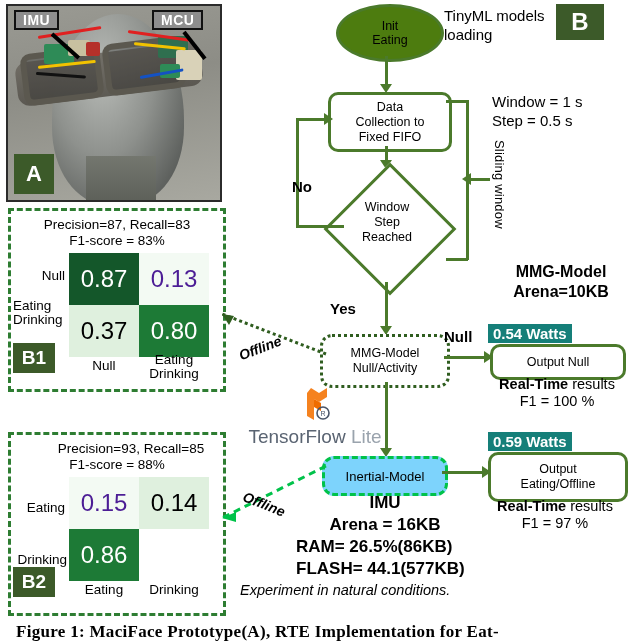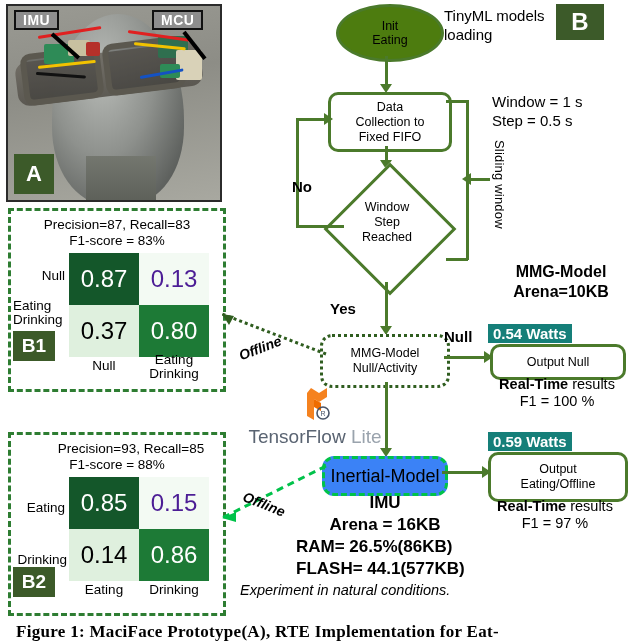--- a/index.html
+++ b/index.html
@@ -36,21 +36,21 @@
   .cell.light2{background:#dff0de;color:#000;}
   .rowlab{position:absolute;font-size:13.5px;line-height:14px;text-align:right;}
   .collab{position:absolute;font-size:13.5px;line-height:14px;text-align:center;}
 
   
   .fc-ellipse{border:3px solid #4b7a2b;border-radius:50%;background:#4d7c0f;font-size:12.5px;line-height:14px;}
   .fc-box{border:3px solid #4b7a2b;border-radius:10px;background:#fff;font-size:12.5px;line-height:15px;}
   .fc-diamond{border:3px solid #4b7a2b;background:#fff;transform:rotate(45deg);}
   .diamond-text{position:absolute;font-size:12.5px;line-height:15px;text-align:center;width:100%;}
   .dotted-box{border:3px dotted #2f5d1f;border-radius:12px;background:#fff;font-size:12.5px;line-height:15px;}
-  .dashed-box{border:3px dashed #00c24a;border-radius:12px;background:#3b82f6;font-size:18px;line-height:15px;}
+  .dashed-box{border:3px dashed #00c24a;border-radius:12px;background:#7dd3fc;font-size:13px;line-height:15px;}
   .ln{position:absolute;background:#4b7a2b;}
   .arrowhead{position:absolute;width:0;height:0;}
   .ah-down{border-left:6px solid transparent;border-right:6px solid transparent;border-top:9px solid #4b7a2b;}
   .ah-right{border-top:6px solid transparent;border-bottom:6px solid transparent;border-left:9px solid #4b7a2b;}
   .ah-left{border-top:6px solid transparent;border-bottom:6px solid transparent;border-right:9px solid #4b7a2b;}
   .watts{background:#157f79;color:#fff;font-weight:bold;font-size:15px;padding:1px 5px;display:inline-block;}
   .note{font-size:14.5px;line-height:17px;}
   .note b{font-weight:bold;}
   .bold{font-weight:bold;}
   .vtext{position:absolute;writing-mode:vertical-rl;font-size:13px;letter-spacing:.2px;}
@@ -106,29 +106,28 @@
     <div class="cell light2">0.37</div>
     <div class="cell dark2">0.80</div>
   </div>
 
   <div class="rowlab" style="left:2px;top:58px;width:52px;">Null</div>
   <div class="rowlab" style="left:0px;top:88px;width:56px;text-align:left;padding-left:2px;">Eating<br>Drinking</div>
 
   <div class="collab" style="left:58px;top:148px;width:70px;">Null</div>
   <div class="collab" style="left:128px;top:142px;width:70px;">Eating<br>Drinking</div>
 
-  <div class="badge-dark" style="position:absolute;left:2px;top:120px;width:42px;height:30px;font-size:19px;">B1</div>
+  <div class="badge-dark" style="position:absolute;left:2px;top:132px;width:42px;height:30px;font-size:19px;">B1</div>
 </div>
 
 <div class="abs cm-box" style="left:8px;top:432px;width:212px;height:178px;">
   <div class="cm-title abs" style="left:14px;top:6px;width:212px;">Precision=93, Recall=85</div>
   <div class="cm-title abs" style="left:0;top:22px;width:212px;">F1-score = 88%</div>
 
   <div class="cm-grid" style="left:58px;top:42px;width:140px;height:104px;">
-    <div class="cell dark">0.85</div>
     <div class="cell light">0.15</div>
     <div class="cell light2">0.14</div>
     <div class="cell dark2">0.86</div>
   </div>
 
   <div class="rowlab" style="left:0px;top:66px;width:54px;">Eating</div>
   <div class="rowlab" style="left:0px;top:118px;width:56px;">Drinking</div>
 
   <div class="collab" style="left:58px;top:148px;width:70px;">Eating</div>
   <div class="collab" style="left:128px;top:148px;width:70px;">Drinking</div>

